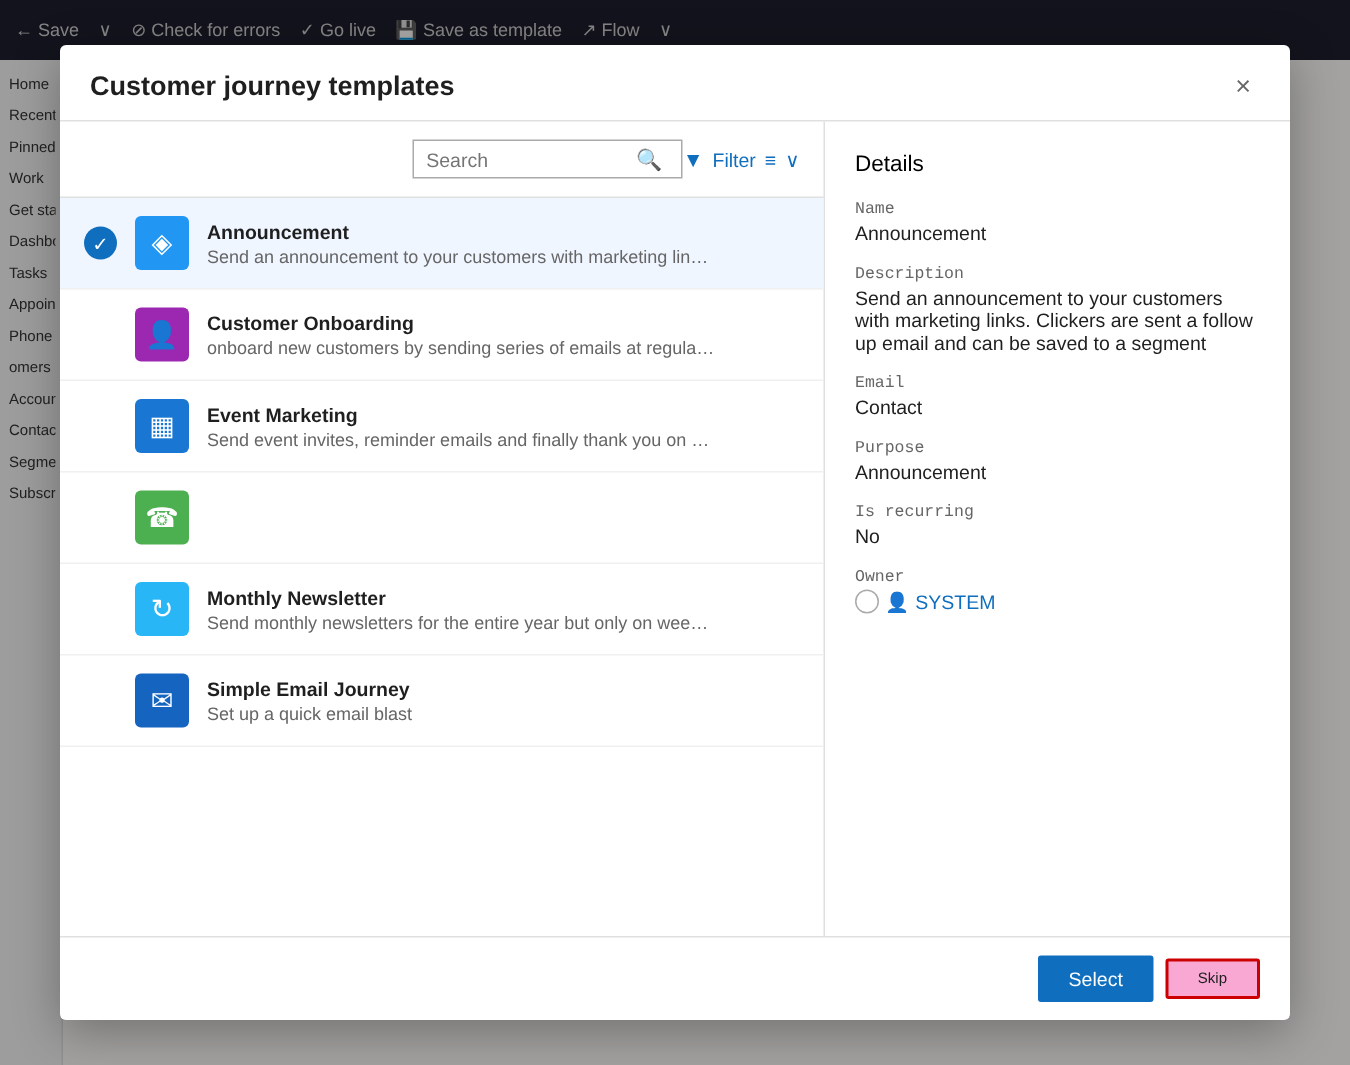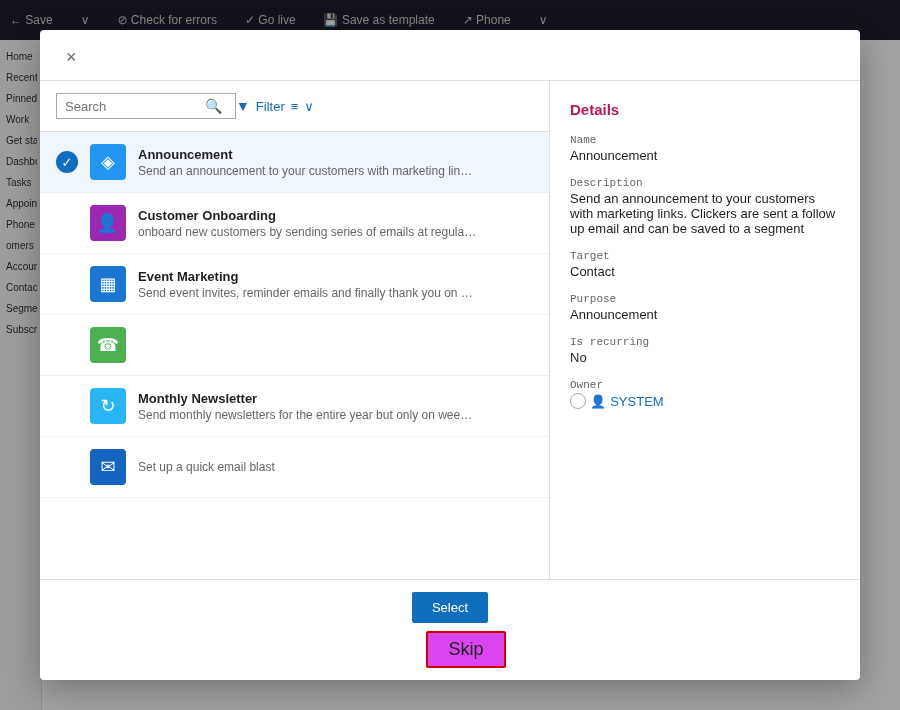--- a/index.html
+++ b/index.html
@@ -20,21 +20,21 @@
       background: #f3f2f1;
     }
 
     .app-topbar {
       background: #1e1e2d;
       height: 40px;
       width: 100%;
       display: flex;
       align-items: center;
       padding: 0 10px;
-      gap: 28px;
+      gap: 13px;
     }
 
     .topbar-btn {
       color: #ccc;
       font-size: 12px;
       display: flex;
       align-items: center;
       gap: 4px;
     }
 
@@ -120,21 +120,21 @@
       width: 510px;
       border-right: 1px solid #e0e0e0;
       display: flex;
       flex-direction: column;
     }
 
     .search-bar-row {
       padding: 12px 16px;
       display: flex;
       align-items: center;
-      justify-content: flex-start;
+      justify-content: flex-end;
       border-bottom: 1px solid #e0e0e0;
       flex-shrink: 0;
     }
 
     .search-container {
       display: flex;
       align-items: center;
       border: 1px solid #aaa;
       padding: 4px 8px;
       width: 180px;
@@ -232,23 +232,23 @@
     }
 
     
     .right-panel {
       flex: 1;
       padding: 20px;
       overflow-y: auto;
     }
 
     .details-title {
-      font-weight: 700;
+      font-weight: 400;
       font-size: 15px;
-      color: #be185d;
+      color: #000000;
       margin-bottom: 16px;
     }
 
     .detail-group {
       margin-bottom: 14px;
     }
 
     .detail-label {
       font-size: 11px;
       color: #666;
@@ -278,42 +278,40 @@
 
     
     .dialog-footer {
       border-top: 1px solid #e0e0e0;
       padding: 12px 20px;
       display: flex;
       align-items: center;
       justify-content: flex-end;
       gap: 8px;
       flex-shrink: 0;
-      flex-direction: column;
     }
 
     .btn-select {
       background: #106ebe;
       color: #fff;
       border: none;
       padding: 8px 20px;
       font-size: 13px;
       cursor: pointer;
       border-radius: 2px;
     }
 
     .btn-skip {
-      background: #d946ef;
+      background: #f9a8d4;
       color: #1f1f1f;
       border: 2px solid #c00;
       padding: 6px 20px;
-      font-size: 18px;
+      font-size: 10px;
       cursor: pointer;
       border-radius: 2px;
-      margin-left: 32px;
     }
 
     
     .bg-nav-item {
       font-size: 10px;
       color: #333;
       padding: 3px 2px;
       text-align: left;
       white-space: nowrap;
       overflow: hidden;
@@ -322,21 +320,21 @@
 </head>
 <body>
 
 <div class="app-bg">
   <div class="app-topbar">
     <span class="topbar-btn">← Save</span>
     <span class="topbar-btn">∨</span>
     <span class="topbar-btn">⊘ Check for errors</span>
     <span class="topbar-btn">✓ Go live</span>
     <span class="topbar-btn">💾 Save as template</span>
-    <span class="topbar-btn">↗ Phone</span>
+    <span class="topbar-btn">↗ Flow</span>
     <span class="topbar-btn">∨</span>
   </div>
   <div class="app-sidebar">
     <div class="bg-nav-item">Home</div>
     <div class="bg-nav-item">Recent</div>
     <div class="bg-nav-item">Pinned</div>
     <div class="bg-nav-item">Work</div>
     <div class="bg-nav-item">Get start</div>
     <div class="bg-nav-item">Dashbo</div>
     <div class="bg-nav-item">Tasks</div>
@@ -348,20 +346,21 @@
     <div class="bg-nav-item">Segment</div>
     <div class="bg-nav-item">Subscri</div>
   </div>
   <div class="app-content"></div>
 </div>
 
 <div class="overlay">
   <div class="dialog">
 
     <div class="dialog-header">
+      <span class="dialog-title">Customer journey templates</span>
       <button class="close-btn">×</button>
     </div>
 
     <div class="dialog-body">
 
       <div class="left-panel">
 
         <div class="search-bar-row">
           <div class="search-container">
             <input class="search-input" type="text" placeholder="Search" style="">
@@ -410,40 +409,41 @@
       <div class="template-icon" style="background:#29b6f6">↻</div>
       <div class="template-info">
         <div class="template-name">Monthly Newsletter</div>
         <div class="template-desc">Send monthly newsletters for the entire year but only on weekday afternoons</div>
       </div>
     </div>
             <div class="template-item">
       <div style="width:22px"></div>
       <div class="template-icon" style="background:#1565c0">✉</div>
       <div class="template-info">
+        <div class="template-name">Simple Email Journey</div>
         <div class="template-desc">Set up a quick email blast</div>
       </div>
     </div>
           </div>
       </div>
 
       <div class="right-panel">
         <div class="details-title">Details</div>
         <div id="details-fields">
 
         <div class="detail-group">
         <div class="detail-label">Name</div>
         <div class="detail-value">Announcement</div>
       </div>
             <div class="detail-group">
         <div class="detail-label">Description</div>
         <div class="detail-value">Send an announcement to your customers with marketing links. Clickers are sent a follow up email and can be saved to a segment</div>
       </div>
             <div class="detail-group">
-        <div class="detail-label">Target</div>
+        <div class="detail-label">Email</div>
         <div class="detail-value">Contact</div>
       </div>
             <div class="detail-group">
         <div class="detail-label">Purpose</div>
         <div class="detail-value">Announcement</div>
       </div>
             <div class="detail-group">
         <div class="detail-label">Is recurring</div>
         <div class="detail-value">No</div>
       </div>

